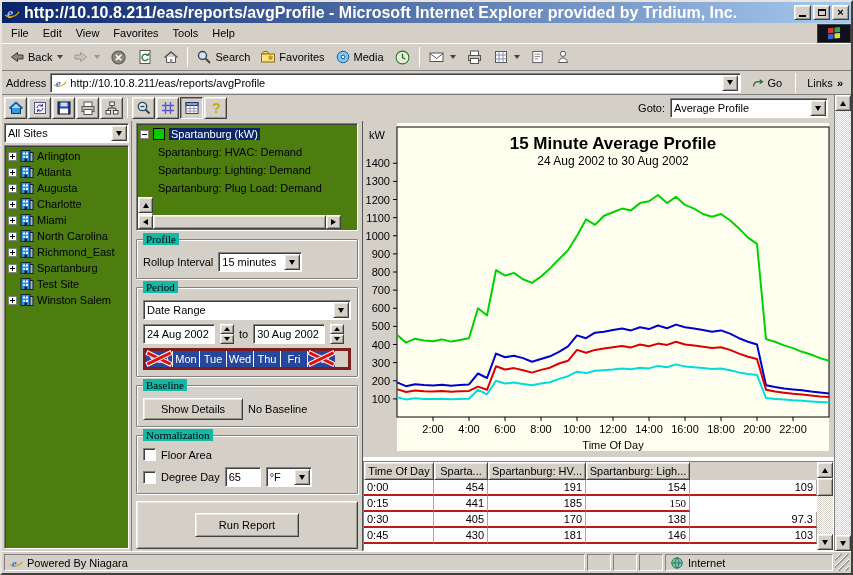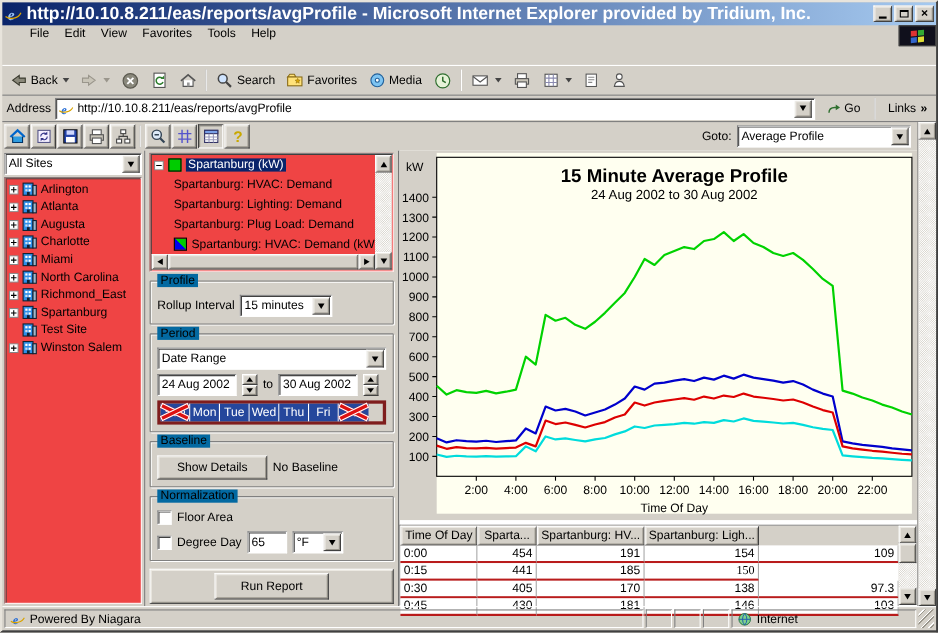--- a/index.html
+++ b/index.html
@@ -1,28 +1,28 @@
 <!DOCTYPE html>
 <html><head>
 <meta charset="utf-8">
 <style>
   html,body{margin:0;padding:0;background:#777;}
   *{box-sizing:border-box;}
   body{width:853px;height:575px;font-family:"Liberation Sans","DejaVu Sans",sans-serif;font-size:11px;color:#000;}
   .window{width:853px;height:575px;background:#d4d0c8;border:2px solid;border-color:#e8e4dc #404040 #404040 #e8e4dc;display:flex;flex-direction:column;overflow:hidden;}
   .raised{border:1px solid;border-color:#fff #404040 #404040 #fff;box-shadow:inset 1px 1px 0 #ece9e2, inset -1px -1px 0 #9a968c;background:#d4d0c8;}
-  .sunken{border:1px solid;border-color:#808080 #fff #fff #808080;box-shadow:inset 1px 1px 0 #404040;background:#ef4444;}
+  .sunken{border:1px solid;border-color:#808080 #fff #fff #808080;box-shadow:inset 1px 1px 0 #404040;background:#4d7c0f;flex-direction:column;}
   
   .titlebar{height:21px;background:linear-gradient(90deg,#0a246a,#a6caf0);display:flex;align-items:center;padding:0 2px;flex:none;}
   .titlebar .ttext{color:#fff;font-weight:bold;font-size:16px;margin-left:4px;flex:1;white-space:nowrap;overflow:hidden;}
   .winbtn{width:17px;height:15px;margin-left:2px;display:flex;align-items:center;justify-content:center;font-weight:bold;font-size:11px;line-height:1;}
   .glyph-min{width:7px;height:2px;background:#000;margin-top:7px;}
   .glyph-max{width:8px;height:7px;border:1px solid #000;border-top-width:2px;}
   
-  .menubar{height:37px;display:flex;align-items:flex-start;padding-left:18px;flex:none;border-bottom:1px solid #fff;}
+  .menubar{height:21px;display:flex;align-items:center;padding-left:2px;flex:none;border-bottom:1px solid #fff;}
   .menu-item{padding:2px 7px;}
   .throbber{margin-left:auto;width:34px;height:19px;background:#10101c;border:1px solid #404040;display:flex;align-items:center;justify-content:center;}
   
   .toolbar{height:27px;display:flex;align-items:center;padding:0 2px;flex:none;border-bottom:1px solid #808080;}
   .tbtn{display:flex;align-items:center;gap:3px;padding:2px 5px;height:24px;}
   .tbtn .lbl{font-size:11px;}
   .caret{width:0;height:0;border-left:3px solid transparent;border-right:3px solid transparent;border-top:4px solid #444;margin-left:2px;}
   .caret.dis{border-top-color:#9a968c;}
   .tsep{width:1px;height:20px;background:#808080;border-right:1px solid #fff;margin:0 3px;}
   
@@ -59,21 +59,21 @@
   .legend-items{flex:1;overflow:hidden;}
   .legend-row{display:flex;align-items:center;height:18px;gap:4px;padding-left:2px;white-space:nowrap;}
   .legend-row .indent{width:14px;flex:none;}
   .swatch{width:12px;height:12px;border:1px solid #000;flex:none;}
   .sel{background:#0a246a;color:#fff;padding:0 2px;}
   .legend-vscroll{width:15px;flex:none;display:flex;flex-direction:column;background:#d4d0c8;}
   .legend-hscroll{position:absolute;left:1px;right:16px;bottom:1px;height:14px;background:#d4d0c8;display:flex;}
   .hsb-btn{width:15px;height:14px;display:flex;align-items:center;justify-content:center;flex:none;}
   .hsb-thumb{flex:1;margin:0;}
   .gb{border:1px solid #808080;box-shadow:1px 1px 0 #fff,inset 1px 1px 0 #fff;border-radius:1px;position:relative;padding:12px 6px 6px 6px;margin-top:5px;}
-  .gb-label{position:absolute;top:-7px;left:6px;background:#0369a1;padding:0 3px;}
+  .gb-label{position:absolute;top:-7px;left:6px;background:#14b8a6;padding:0 3px;font-family:Liberation Serif, serif;}
   .checkbox{width:13px;height:13px;background:#fff;border:1px solid;border-color:#808080 #fff #fff #808080;box-shadow:inset 1px 1px 0 #404040;flex:none;}
   .row{display:flex;align-items:center;gap:5px;}
   .spin{width:14px;height:20px;display:flex;flex-direction:column;flex:none;}
   .spin .tri-up{border-bottom-width:4px;border-left-width:3px;border-right-width:3px;}
   .spin .tri-down{border-top-width:4px;border-left-width:3px;border-right-width:3px;}
   .datefield{width:72px;height:20px;background:#fff;border:1px solid;border-color:#808080 #fff #fff #808080;box-shadow:inset 1px 1px 0 #404040;display:flex;align-items:center;padding:0 3px;white-space:nowrap;}
   .daystrip{display:flex;margin:4px auto 0 auto;border:3px solid #7f1d1d;}
   .daycell{width:27px;height:16px;background:#25479c;color:#fff;display:flex;align-items:center;justify-content:center;border-right:1px solid #fff;position:relative;font-size:11px;}
   .daycell:last-child{border-right:none;}
   .day-off::before,.day-off::after{content:"";position:absolute;left:-1px;right:-1px;top:5px;height:3px;background:#dd1111;border:1px solid #fff;}

